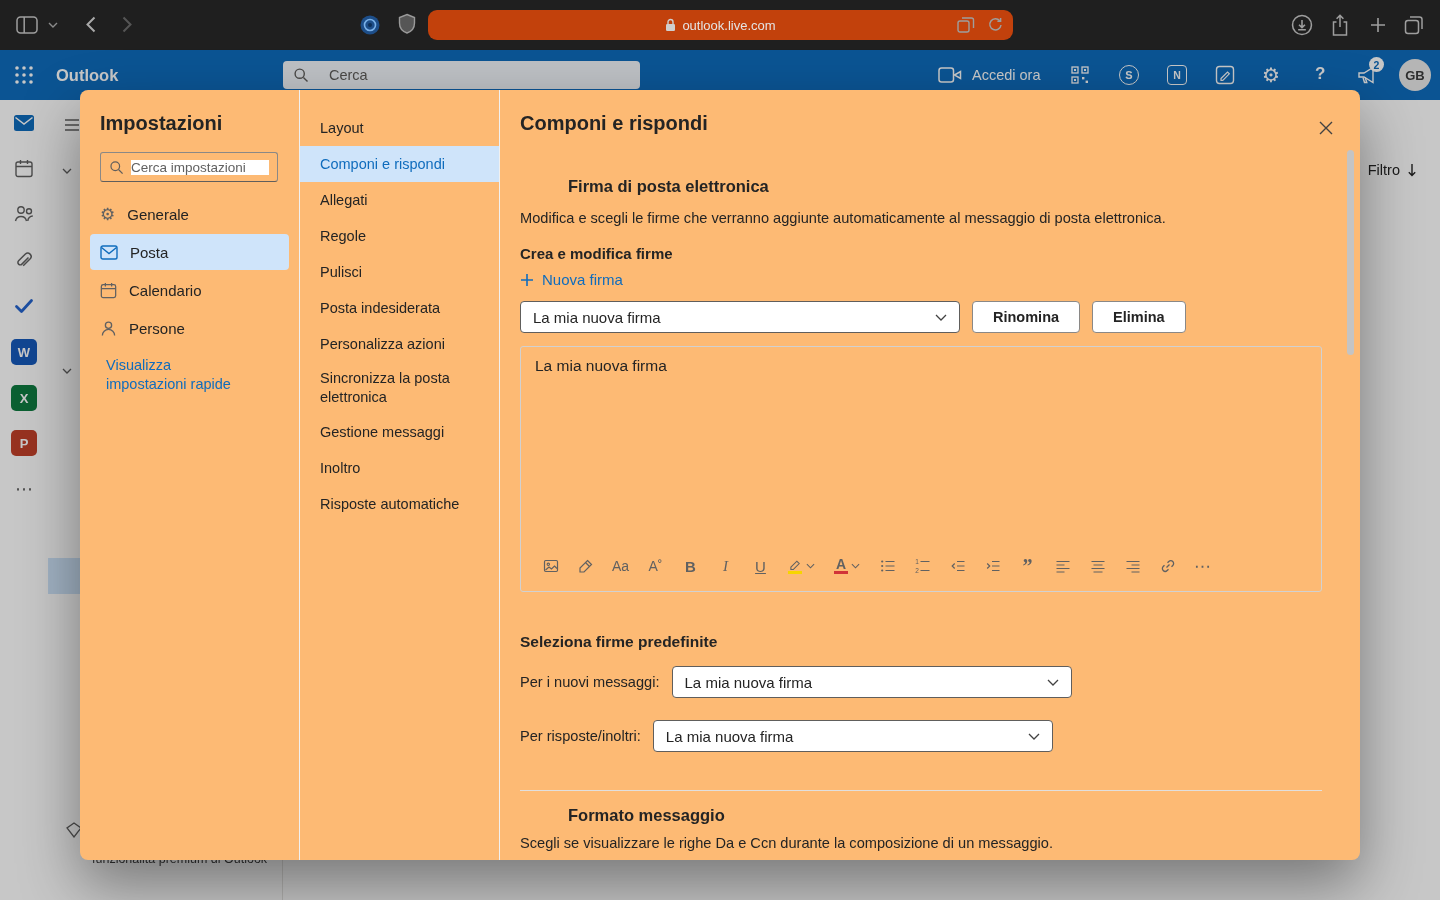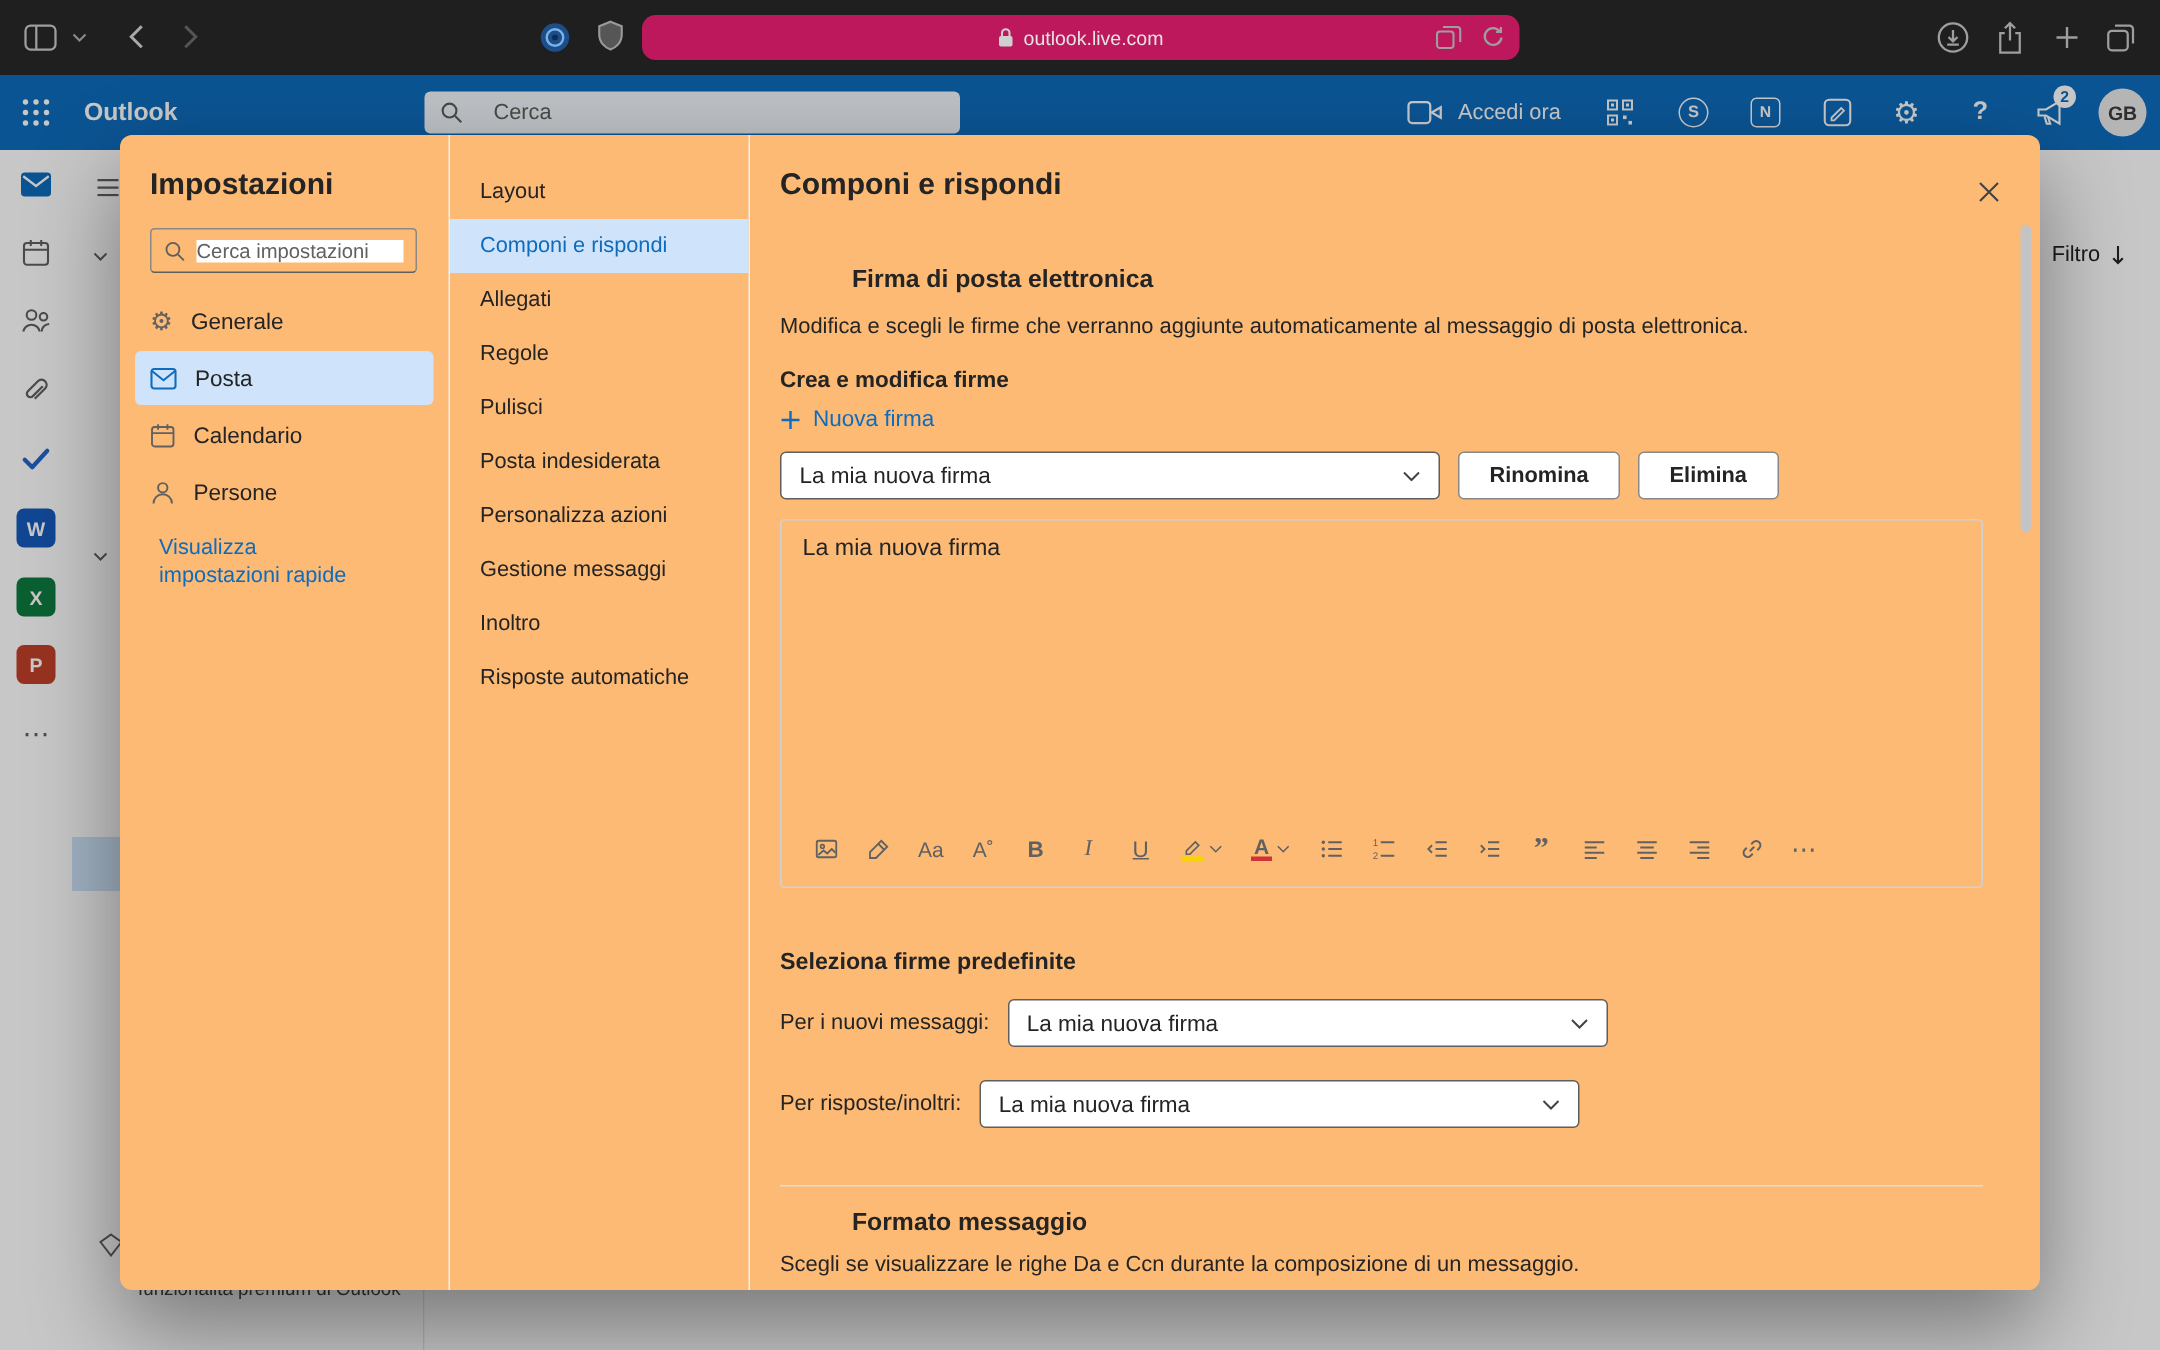--- a/index.html
+++ b/index.html
@@ -2,21 +2,21 @@
 <html><head>
 <meta charset="utf-8">
 <style>
   * { margin:0; padding:0; box-sizing:border-box; }
   body { background:#000; font-family:"Liberation Sans", sans-serif; }
   .stage { position:relative; width:1440px; height:900px; background:#1e1e1e; overflow:hidden; }
 
   
   .chrome { position:absolute; left:0; top:0; width:1440px; height:50px; background:#1f1f1f; }
   .chrome .abs { position:absolute; }
-  .c-url { position:absolute; left:428px; top:10px; width:585px; height:30px; background:#be185d; border-radius:9px;
+  .c-url { position:absolute; left:428px; top:10px; width:585px; height:30px; background:#c2410c; border-radius:9px;
            display:flex; align-items:center; justify-content:center; gap:6px; color:#e4e4e4; font-size:13px; }
   .c-url-right { position:absolute; right:10px; top:7px; display:flex; gap:12px; }
   .chrome svg { display:block; }
 
   
   .app { position:absolute; left:0; top:50px; width:1440px; height:850px; background:#f3f2f1; }
 
   .ol-header { position:absolute; left:0; top:0; width:1440px; height:50px; background:#0f6cbd; z-index:2; }
   .ol-header .abs { position:absolute; }
   .h-logo { position:absolute; left:56px; top:0; line-height:50px; color:#fff; font-size:16.5px; font-weight:600; }
@@ -382,20 +382,21 @@
       </div>
 
       <div class="m-mid">
         <div class="sec-row">Layout</div>
         <div class="sec-row selected">Componi e rispondi</div>
         <div class="sec-row">Allegati</div>
         <div class="sec-row">Regole</div>
         <div class="sec-row">Pulisci</div>
         <div class="sec-row">Posta indesiderata</div>
         <div class="sec-row">Personalizza azioni</div>
+        <div class="sec-row tall">Sincronizza la posta elettronica</div>
         <div class="sec-row">Gestione messaggi</div>
         <div class="sec-row">Inoltro</div>
         <div class="sec-row">Risposte automatiche</div>
       </div>
 
       <div class="m-content">
         <div class="c-title">Componi e rispondi</div>
         <div class="c-close">
           <svg width="14" height="14" viewBox="0 0 14 14">
             <path d="M1 1l12 12M13 1L1 13" stroke="#424242" stroke-width="1.4"></path>

